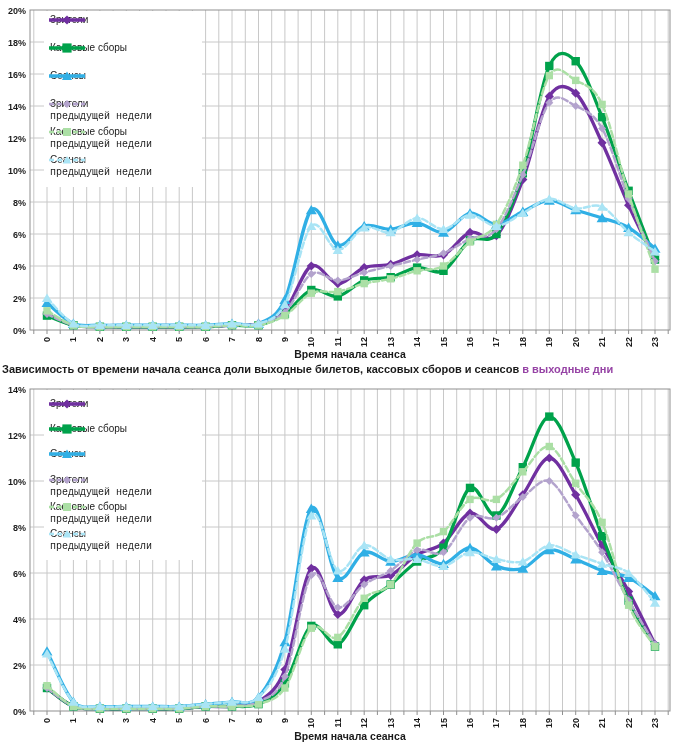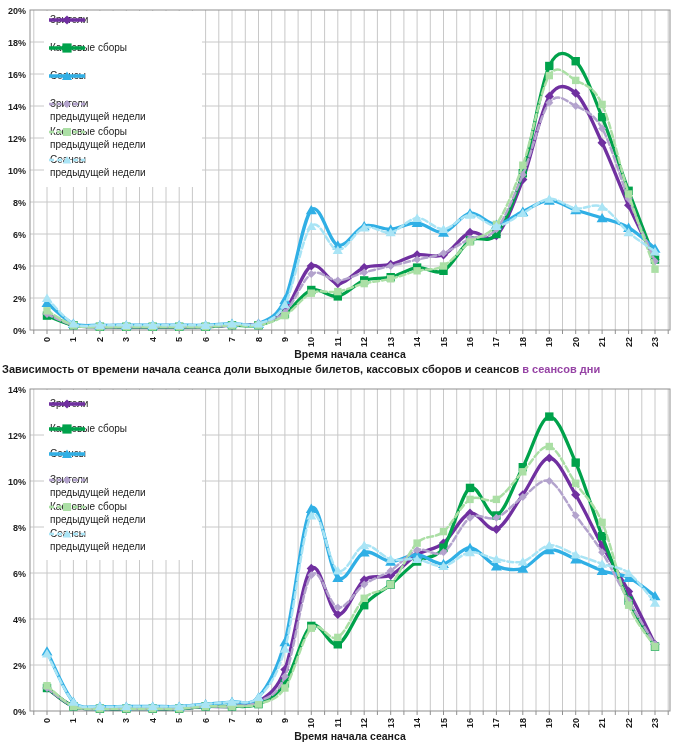--- a/index.html
+++ b/index.html
@@ -6,21 +6,21 @@
   body{width:677px;height:749px;font-family:"Liberation Sans",sans-serif;color:#1a1a1a;overflow:hidden;}
   .page{position:relative;width:677px;height:749px;background:#fff;}
   .chart-block{position:absolute;left:0;width:677px;}
   #chart1{top:0;height:363px;}
   #chart2{top:378px;height:371px;}
   .chart-block svg{position:absolute;left:0;top:0;}
   .legend{position:absolute;left:0;top:0;width:100%;height:100%;pointer-events:none;}
   .lg-item{position:absolute;left:48px;display:flex;align-items:flex-start;}
   .lg-sample{flex:0 0 auto;margin-top:1px;}
   .lg-text{margin-left:2px;font-size:10px;line-height:13px;color:#1a1a1a;white-space:nowrap;}
-  .lg-text .l2{display:block;}
+  .lg-text .l2{display:block;font-family:Liberation Mono, monospace;}
   .lg-text .l2:empty{display:none;}
   .chart-title{position:absolute;left:2px;top:362px;width:673px;height:15px;
     font-size:11px;font-weight:bold;line-height:14px;white-space:nowrap;}
   .chart-title .t-hl{font-weight:bold;}
   text{font-family:"Liberation Sans",sans-serif;}
   .axis-num{font-size:9px;font-weight:bold;fill:#1a1a1a;}
   .axis-title{font-size:10.5px;font-weight:bold;fill:#1a1a1a;}
 </style>
 </head>
 <body>
@@ -395,21 +395,21 @@
         <div class="lg-item" style="top: 153px;">
           <svg width="38" height="12" class="lg-sample">
             <line x1="1" y1="6" x2="37" y2="6" stroke="#A9E4F5" stroke-width="2.5" stroke-dasharray="5 3"></line>
             <path d="M19,2 L23.4,9.4 L14.6,9.4 Z" fill="#A9E4F5"></path>
           </svg>
           <div class="lg-text"><span>Сеансы</span><span class="l2">предыдущей недели</span></div>
         </div>
       </div>
   </div>
 
-  <div class="chart-title"><span class="t-main">Зависимость от времени начала сеанса доли выходные билетов, кассовых сборов и сеансов </span><span class="t-hl" id="title-hl" style="color: rgb(150, 67, 165);">в сеансов дни</span></div>
+  <div class="chart-title"><span class="t-main">Зависимость от времени начала сеанса доли выходные билетов, кассовых сборов и сеансов </span><span class="t-hl" id="title-hl" style="color: rgb(150, 67, 165);">в выходные дни</span></div>
 
   <div class="chart-block" id="chart2">
     <svg id="svg2" width="677" height="371">
         <g>
           <line x1="33.8" y1="11" x2="33.8" y2="333" stroke="#C8C8C8" stroke-width="1"></line>
           <line x1="47" y1="11" x2="47" y2="333" stroke="#C8C8C8" stroke-width="1"></line>
           <line x1="60.2" y1="11" x2="60.2" y2="333" stroke="#C8C8C8" stroke-width="1"></line>
           <line x1="73.4" y1="11" x2="73.4" y2="333" stroke="#C8C8C8" stroke-width="1"></line>
           <line x1="86.7" y1="11" x2="86.7" y2="333" stroke="#C8C8C8" stroke-width="1"></line>
           <line x1="99.9" y1="11" x2="99.9" y2="333" stroke="#C8C8C8" stroke-width="1"></line>

